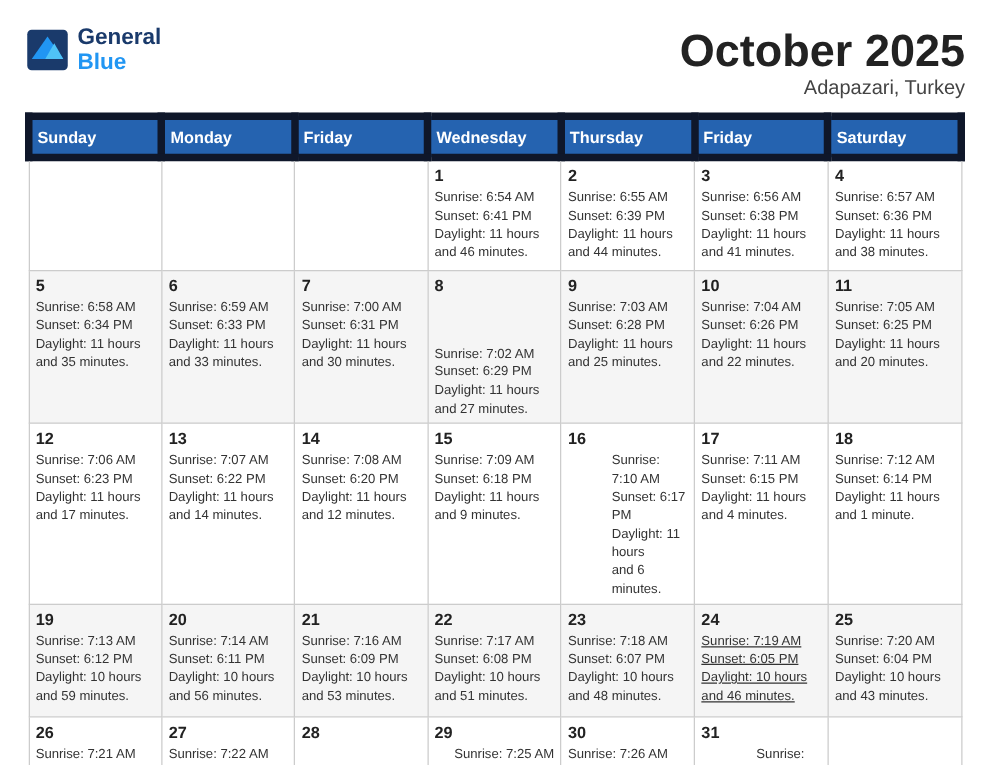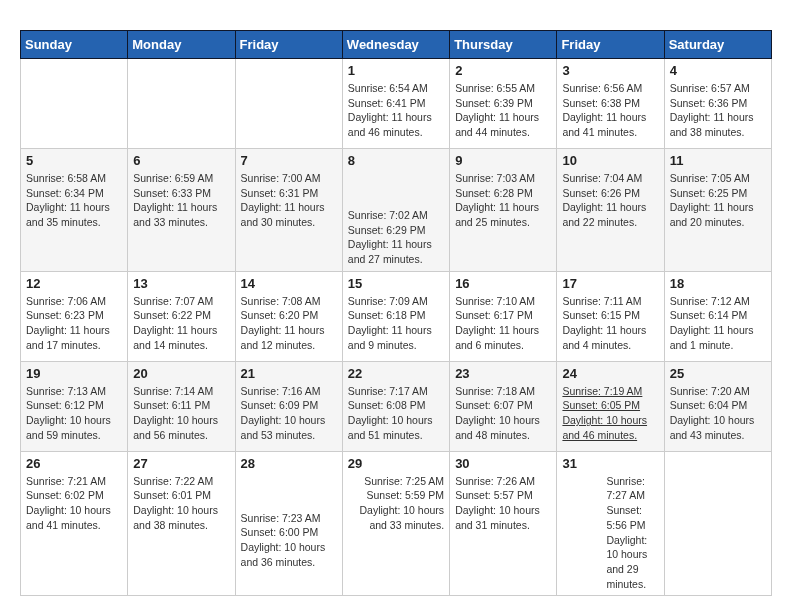--- a/index.html
+++ b/index.html
@@ -51,21 +51,21 @@
       border-collapse: collapse;
       font-size: 11px;
     }
     .calendar th {
       background-color: #2563b0;
       color: #fff;
       padding: 6px 4px;
       text-align: left;
       font-size: 13px;
       font-weight: bold;
-      border: 1px solid #0f172a;
+      border: 6px solid #0f172a;
     }
     .calendar td {
       border: 1px solid #ccc;
       vertical-align: top;
       padding: 4px 5px;
       width: 107px;
       height: 90px;
       background: #fff;
     }
     .calendar tr:nth-child(even) td {
@@ -83,20 +83,35 @@
       line-height: 1.4;
     }
     .empty-cell {
       background: #fff !important;
     }
   </style>
 </head>
 <body>
 
 <div class="header">
+  <div class="logo">
+    <svg class="logo-icon" viewBox="0 0 40 40">
+      <rect x="2" y="2" width="36" height="36" rx="4" fill="#1a3a6b"></rect>
+      <polygon points="20,8 34,28 6,28" fill="#2196F3"></polygon>
+      <polygon points="26,14 34,28 18,28" fill="#4fc3f7"></polygon>
+    </svg>
+    <div class="logo-text">
+      <div>General</div>
+      <div><span>Blue</span></div>
+    </div>
+  </div>
+  <div class="title-block">
+    <div class="month-title">October 2025</div>
+    <div class="location">Adapazari, Turkey</div>
+  </div>
 </div>
 
 <table class="calendar">
   <thead>
     <tr id="weekday-header">
     <th>Sunday</th>
         <th>Monday</th>
         <th>Friday</th>
         <th>Wednesday</th>
         <th>Thursday</th>
@@ -213,21 +228,21 @@
         </td>
         <td>
           <div class="day-number">15</div>
           <div class="day-info" style="white-space: pre-line;">Sunrise: 7:09 AM
 Sunset: 6:18 PM
 Daylight: 11 hours
 and 9 minutes.</div>
         </td>
         <td>
           <div class="day-number">16</div>
-          <div class="day-info" style="white-space: pre-line;">Sunrise: 7:10 AM
+          <div class="day-info" style="white-space: pre-line; margin-left: 35px;">Sunrise: 7:10 AM
 Sunset: 6:17 PM
 Daylight: 11 hours
 and 6 minutes.</div>
         </td>
         <td>
           <div class="day-number">17</div>
           <div class="day-info" style="white-space: pre-line;">Sunrise: 7:11 AM
 Sunset: 6:15 PM
 Daylight: 11 hours
 and 4 minutes.</div>

